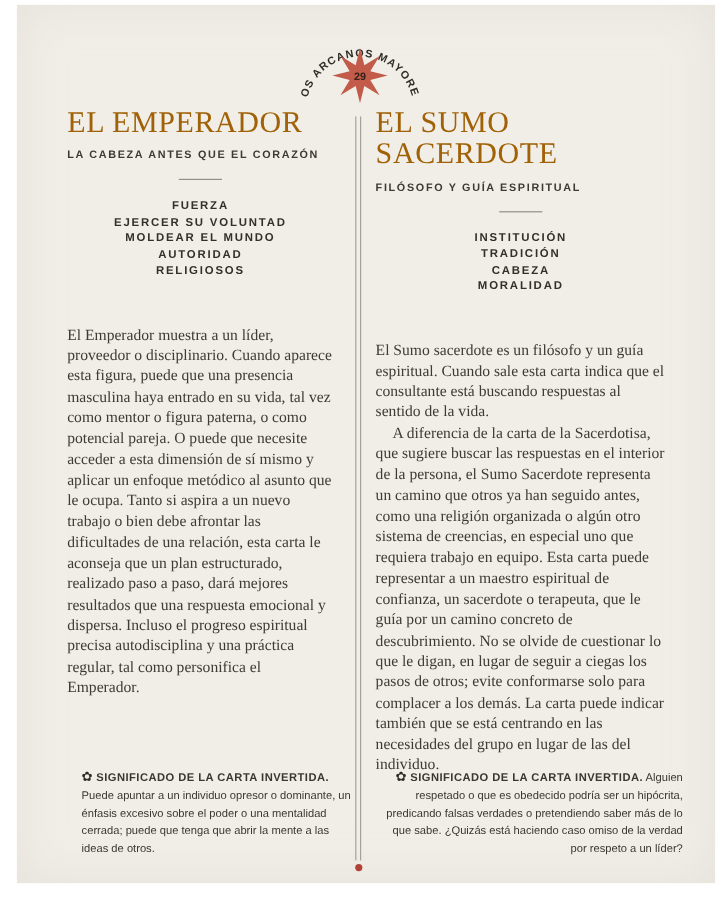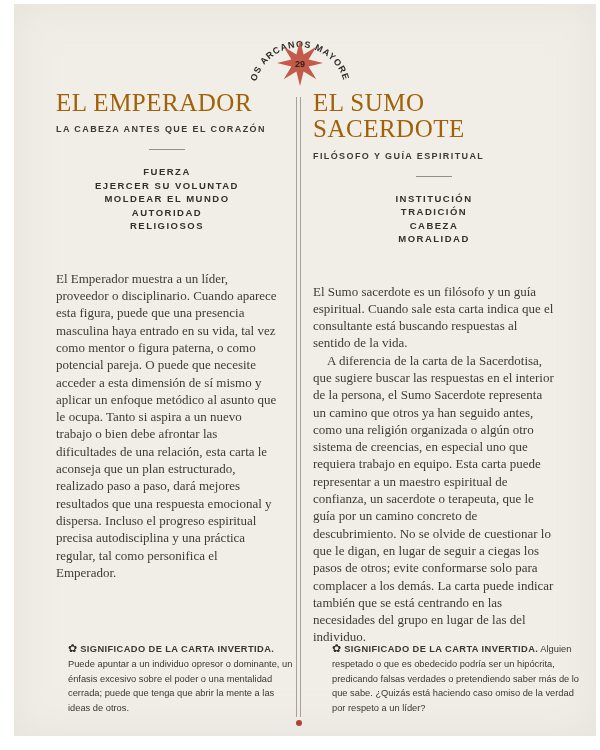--- a/index.html
+++ b/index.html
@@ -41,21 +41,21 @@
                  letter-spacing:1.5px; color:#33302b; line-height:13.5px; }
 
   .body { margin-top:37px; }
   .body p { font-size:13px; line-height:17.3px; color:#3e3a34; text-align:left; }
   .body p.indent { text-indent:14px; }
 
   
   .rev { position:absolute; top:637px; font-family:Liberation Sans, sans-serif;
          font-size:9.3px; line-height:14.8px; color:#3a3733;margin-left:12px; }
   .rev-left  { left:42px;  width:226px; }
-  .rev-right { left:306px; width:248px; }
+  .rev-right { left:295px; width:248px;text-align:right; }
   .rev-icon { font-size:11px; color:#2e2b27; margin-right:3px; }
   .rev-label { font-weight:700; letter-spacing:.4px; }
 </style>
 </head>
 <body>
 
 <div class="page">
 
   <svg class="badge" viewBox="0 0 120 110">
     <defs>

